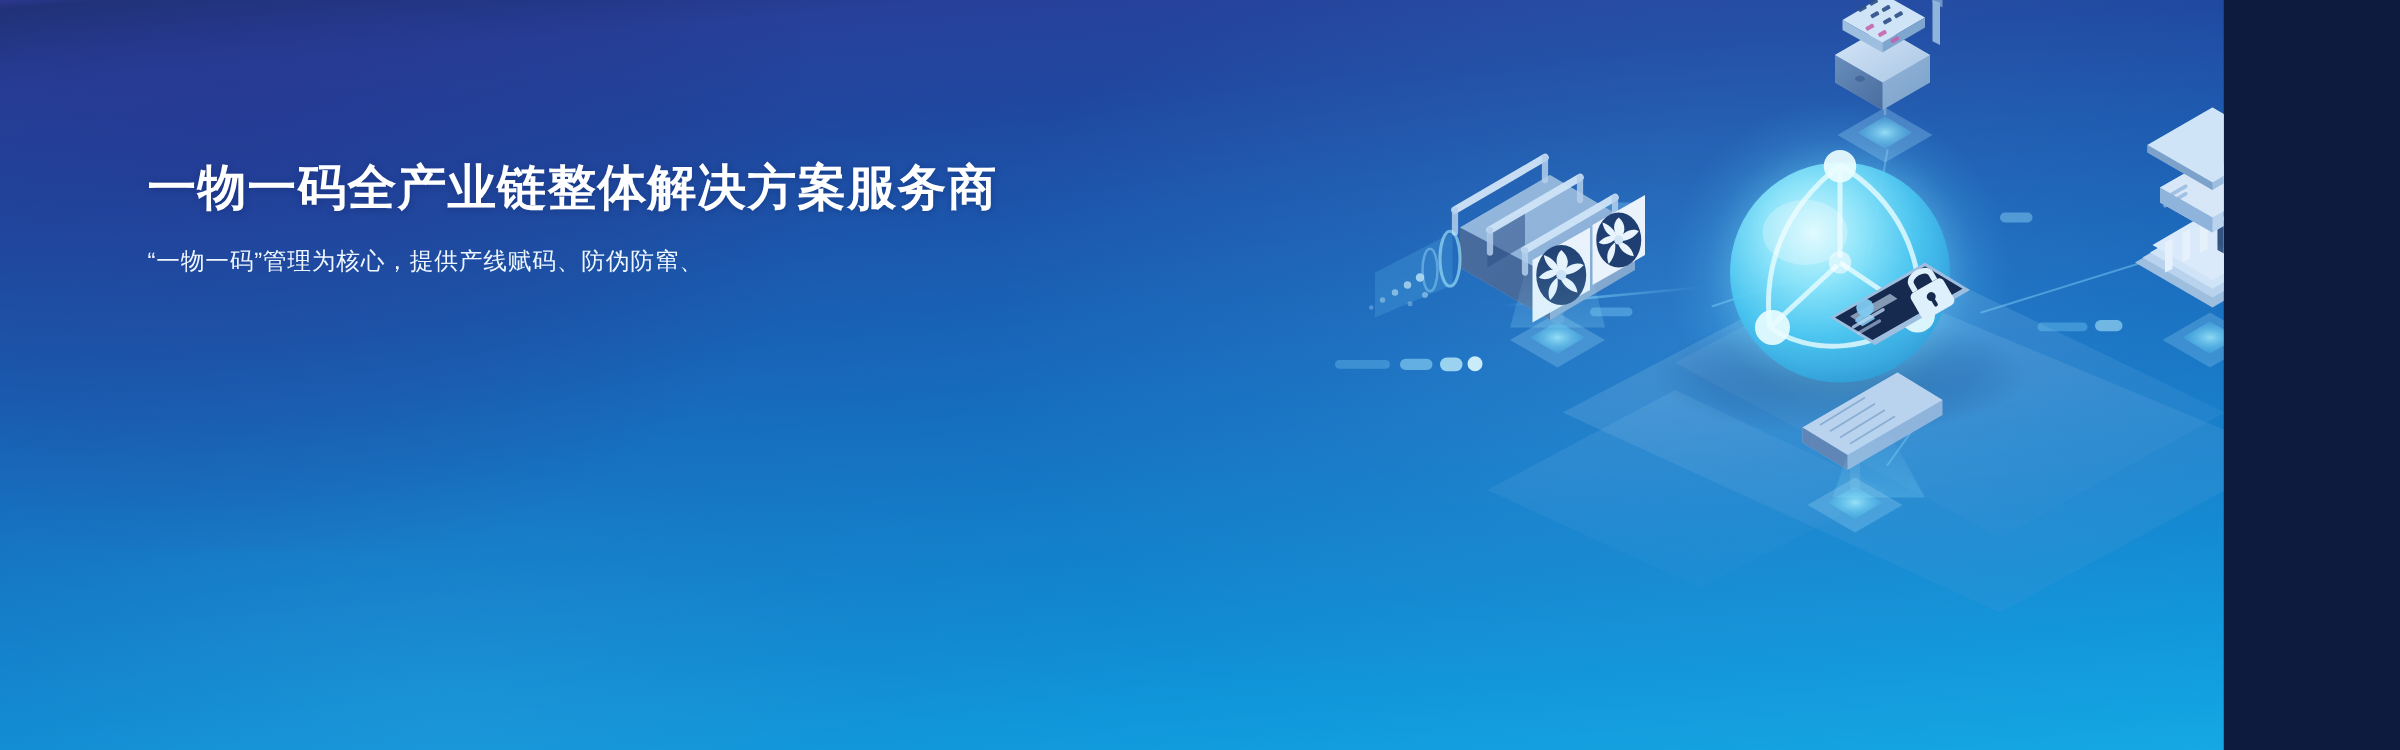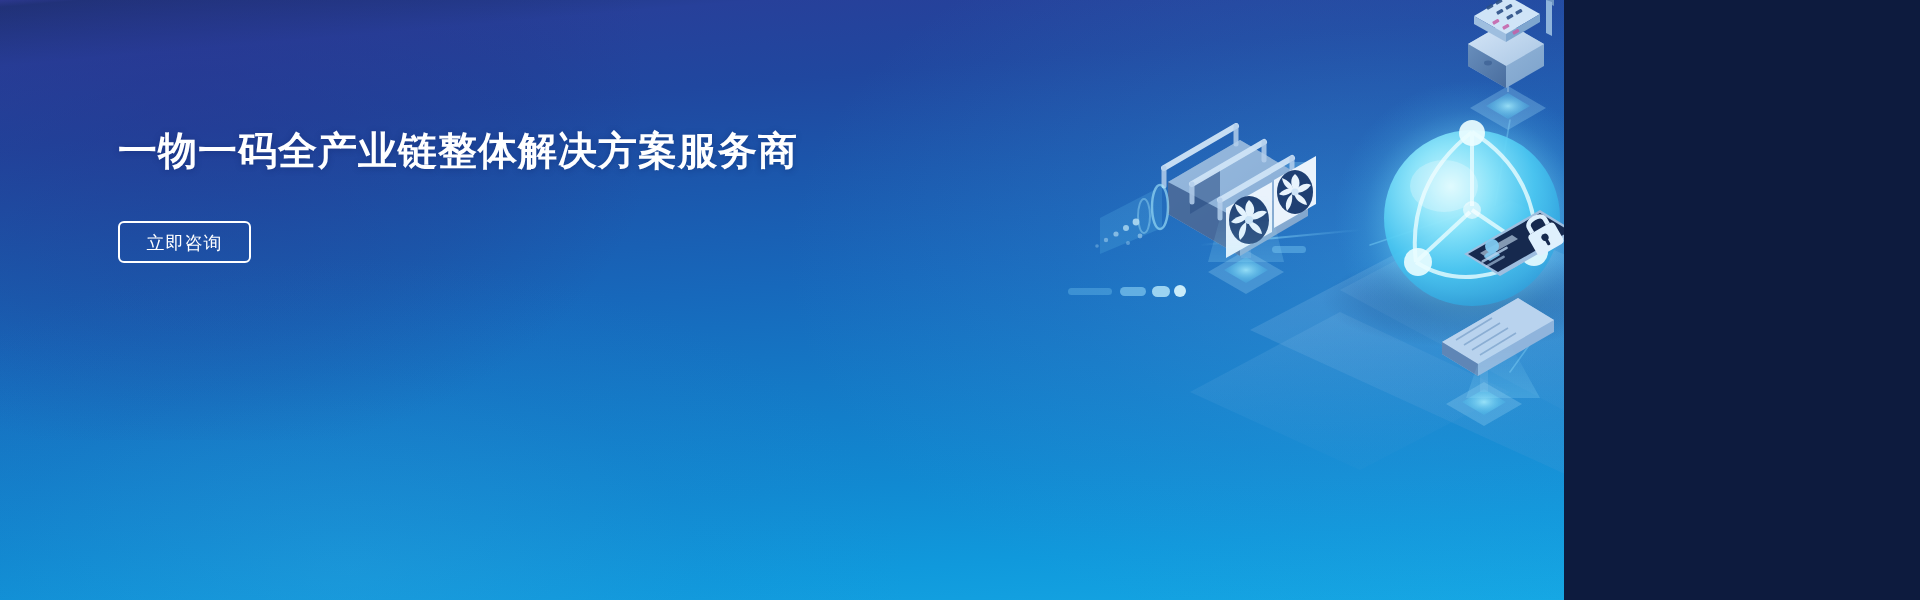--- a/index.html
+++ b/index.html
@@ -2,21 +2,21 @@
 <html><head>
 <meta charset="utf-8">
 <style>
   html, body {
     margin: 0;
     padding: 0;
     background: #0d1b3e;
   }
   #banner {
     position: relative;
-    width: 1564px;
+    width: 1779px;
     height: 600px;
     overflow: hidden;
     font-family: "Liberation Sans", "DejaVu Sans", sans-serif;
     background: linear-gradient(175deg,
         #2f3b92 0%,
         #2a40939c 1%,
         #27409a 9%,
         #20479f 20%,
         #1b58ad 34%,
         #1768bb 48%,
@@ -408,20 +408,18 @@
         <path d="M 186 262 L 168 196 L 244 196 L 228 262 Z" fill="url(#beamGrad)" transform="scale(1,-1) translate(0,-458)"></path>
         <path d="M 446 398 L 426 340 L 500 340 L 468 398 Z" fill="url(#beamGrad)" transform="scale(1,-1) translate(0,-738)"></path>
       </g>
     </svg>
   </div>
 
   <div class="copy">
     <h1 class="headline">一物一码全产业链整体解决方案服务商</h1>
 
     <div class="subcopy">
+      <div class="subline">“一物一码”管理为核心，提供产线赋码、防伪防窜、</div>
     </div>
 
-    <div class="cta-wrap">
-      <a class="cta">立即咨询</a>
-    </div>
   </div>
 
 </div>
 
 </body></html>

